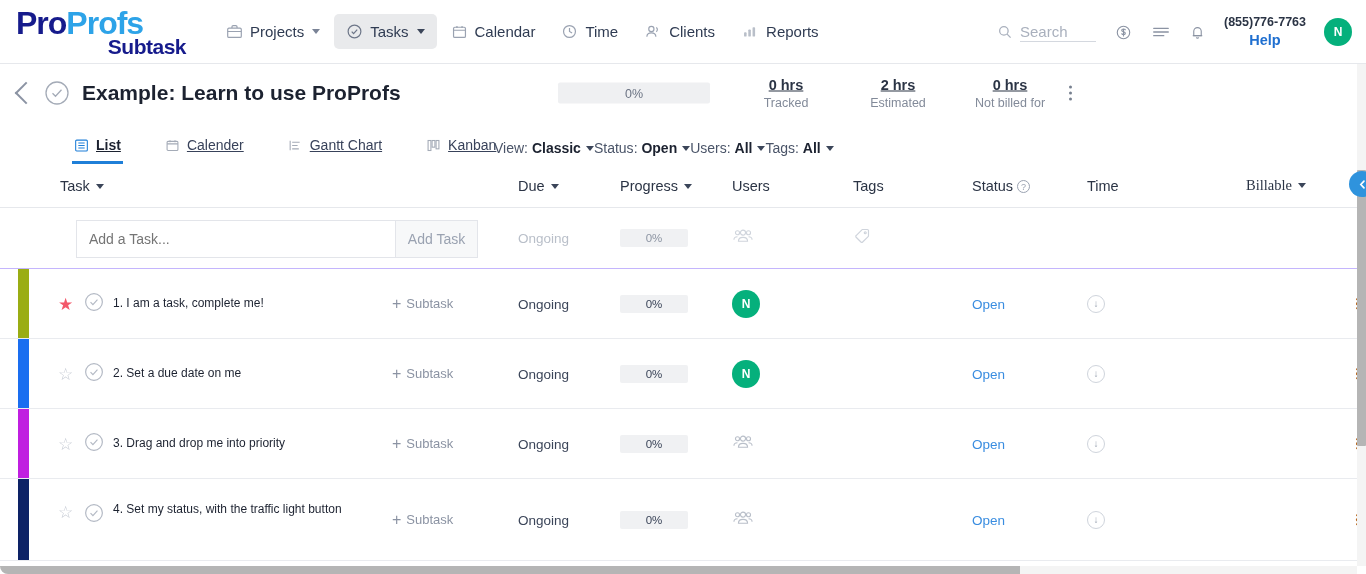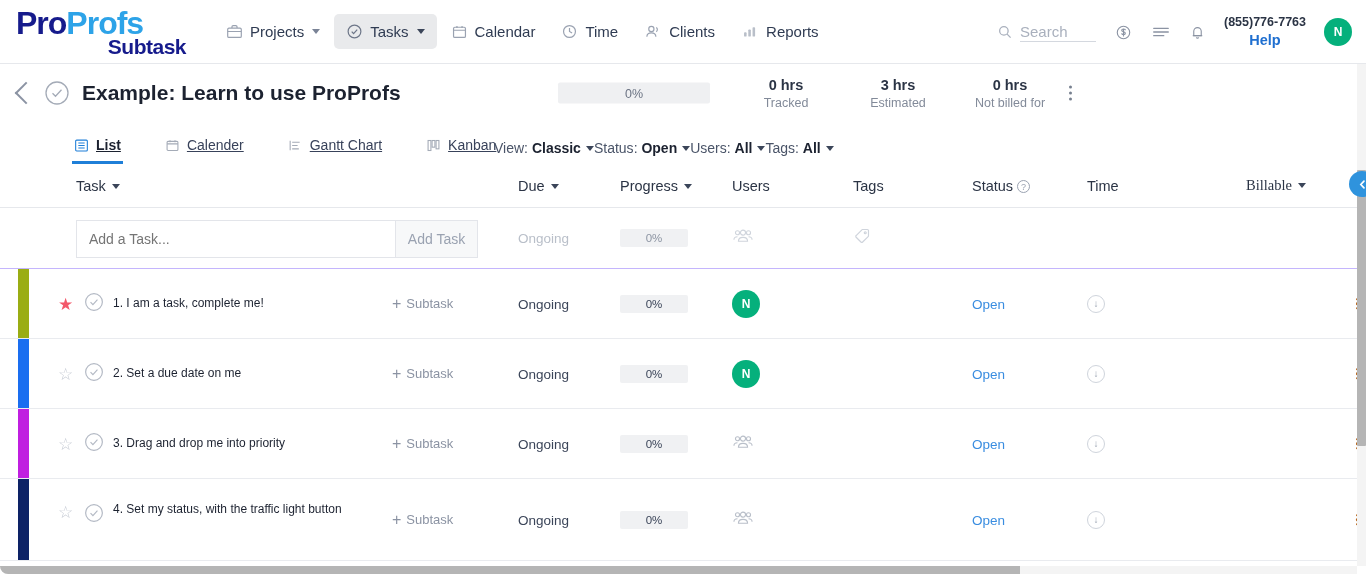--- a/index.html
+++ b/index.html
@@ -78,21 +78,21 @@
   .proj-title { font-size: 21px; font-weight: bold; color: #1c2230; }
 
   .proj-progress {
     position: absolute; left: 558px; top: 50%; transform: translateY(-50%);
     width: 152px; height: 21px; background: #eff0f2; border-radius: 2px;
     display: flex; align-items: center; justify-content: center;
     font-size: 12.5px; color: #6b7383;
   }
   .stats { position: absolute; left: 730px; top: 50%; transform: translateY(-50%); display: flex; }
   .stat { width: 112px; text-align: center; }
-  .stat-val { font-size: 14.5px; font-weight: bold; color: #2b3445; }
+  .stat-val { font-size: 14.5px; font-weight: bold; color: #2b3445; text-decoration: underline; }
   .stat-lbl { font-size: 12.5px; color: #828a99; margin-top: 3px; }
   .kebab {
     position: absolute; left: 1062px; top: 50%; transform: translateY(-50%);
     width: 16px; cursor: pointer; display: flex; flex-direction: column;
     align-items: center; gap: 3px;
   }
   .kebab i { width: 3px; height: 3px; border-radius: 50%; background: #77808f; display: block; }
 
   
   .tabsbar { height: 42px; display: flex; align-items: flex-end; padding-left: 72px; position: relative; }
@@ -111,21 +111,21 @@
   
   .table-wrap { position: relative; }
   .thead {
     height: 44px; display: flex; align-items: center;
     border-bottom: 1px solid #e6e8ec; position: relative;
   }
   .th { font-size: 14.5px; color: #2b3445; white-space: nowrap; }
   .th .caret { margin-left: 6px; vertical-align: 2px; }
 
   
-  .c-task    { position: absolute; left: 76px; }
+  .c-task    { position: absolute; left: 60px; }
   .c-due     { position: absolute; left: 518px; }
   .c-prog    { position: absolute; left: 620px; }
   .c-users   { position: absolute; left: 732px; }
   .c-tags    { position: absolute; left: 853px; }
   .c-status  { position: absolute; left: 972px; }
   .c-time    { position: absolute; left: 1087px; }
   .c-bill    { position: absolute; left: 1246px; font-family: Liberation Serif, serif; }
 
   .qm {
     display: inline-flex; width: 13px; height: 13px; border-radius: 50%;
@@ -334,21 +334,21 @@
     <div class="proj-progress">
       <span>0%</span>
     </div>
 
     <div class="stats">
       <div class="stat">
         <div class="stat-val">0 hrs</div>
         <div class="stat-lbl">Tracked</div>
       </div>
       <div class="stat">
-        <div class="stat-val">3 hrs</div>
+        <div class="stat-val">2 hrs</div>
         <div class="stat-lbl">Estimated</div>
       </div>
       <div class="stat">
         <div class="stat-val">0 hrs</div>
         <div class="stat-lbl">Not billed for</div>
       </div>
     </div>
 
     <div class="kebab">
         <i></i>

